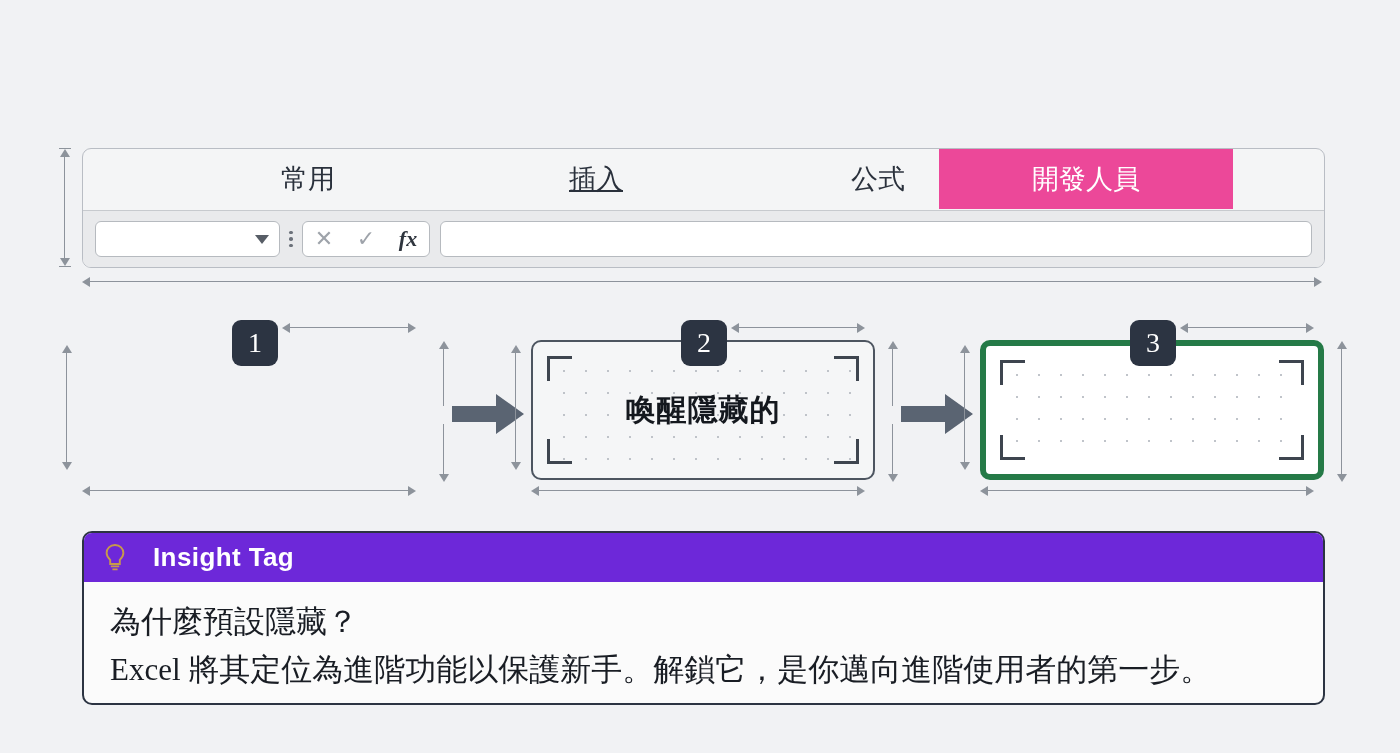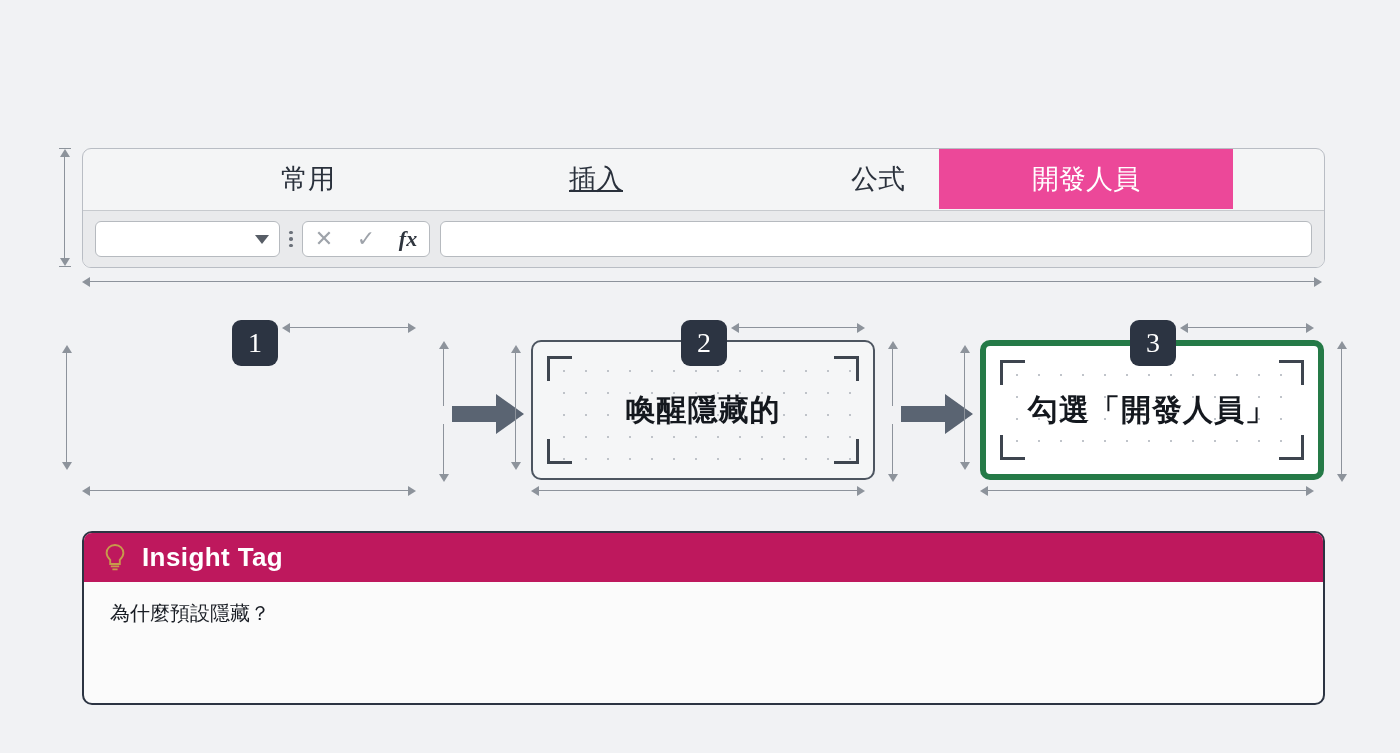--- a/index.html
+++ b/index.html
@@ -245,37 +245,37 @@
     width: 1243px;
     height: 174px;
     border: 2px solid #2c3442;
     border-radius: 10px;
     background: #fbfbfb;
     box-sizing: border-box;
     overflow: hidden;
   }
   .insight-header {
     height: 49px;
-    background: #be185d;
+    background: #6d28d9;
     display: flex;
     align-items: center;
     padding-left: 20px;
-    gap: 16px;
+    gap: 27px;
     box-sizing: border-box;
   }
   .insight-title {
     color: #ffffff;
     font-size: 26px;
     font-weight: 700;
     letter-spacing: 0.4px;
   }
   .insight-body {
     padding: 16px 26px 0 26px;
     font-family: "Liberation Serif", "DejaVu Serif", serif;
-    font-size: 20px;
+    font-size: 31px;
     line-height: 1.55;
     color: #191d24;
   }
   .insight-body .ln { white-space: nowrap; }
 </style>
 </head>
 <body>
 
 <div class="stage">
 
@@ -399,33 +399,33 @@
     <div class="dim-arrow arr-up" style="left:1337px; top:341px;"></div>
     <div class="dim-arrow arr-down" style="left:1337px; top:474px;"></div>
   </div>
 
   <div class="step highlight" style="left:980px;">
     <div class="step-dots"></div>
     <div class="corner tl"></div>
     <div class="corner tr"></div>
     <div class="corner bl"></div>
     <div class="corner br"></div>
-    <div class="step-label">勾選「開發人員」</div>
   </div>
   <div class="step-badge" style="left:1130px; top:320px;">
     <span>3</span>
   </div>
 
   <div class="insight">
     <div class="insight-header">
       <svg width="22" height="30" viewBox="0 0 22 30">
         <path d="M11 2 C6 2 2.6 5.6 2.6 10 C2.6 13.2 4.6 15.3 6.2 17 L6.2 21 L15.8 21 L15.8 17 C17.4 15.3 19.4 13.2 19.4 10 C19.4 5.6 16 2 11 2 Z" fill="none" stroke="#c79a4b" stroke-width="1.9"></path>
         <line x1="6.8" y1="23.4" x2="15.2" y2="23.4" stroke="#c79a4b" stroke-width="1.9"></line>
         <line x1="8.4" y1="26.4" x2="13.6" y2="26.4" stroke="#c79a4b" stroke-width="1.9"></line>
       </svg>
       <span class="insight-title">Insight Tag</span>
     </div>
     <div class="insight-body">
       <div class="ln">為什麼預設隱藏？</div>
+      <div class="ln">Excel 將其定位為進階功能以保護新手。解鎖它，是你邁向進階使用者的第一步。</div>
     </div>
   </div>
 
 </div>
 
 </body></html>

